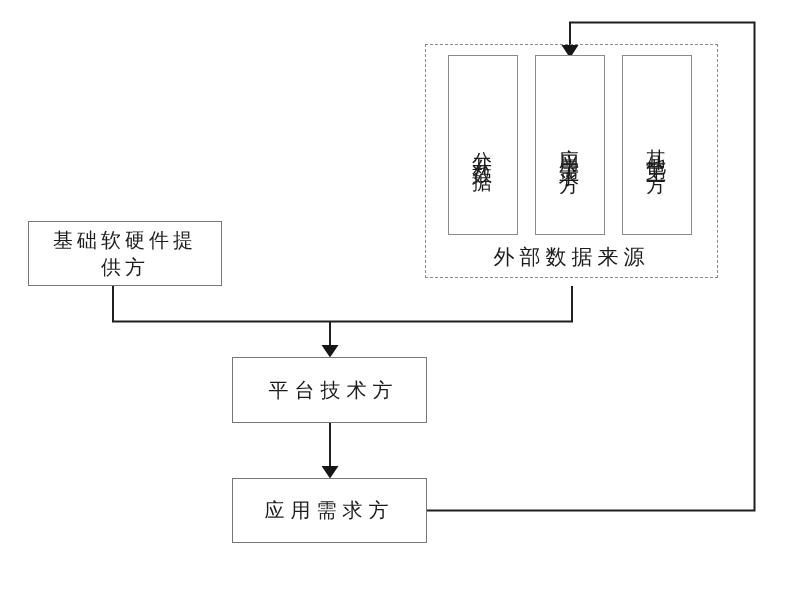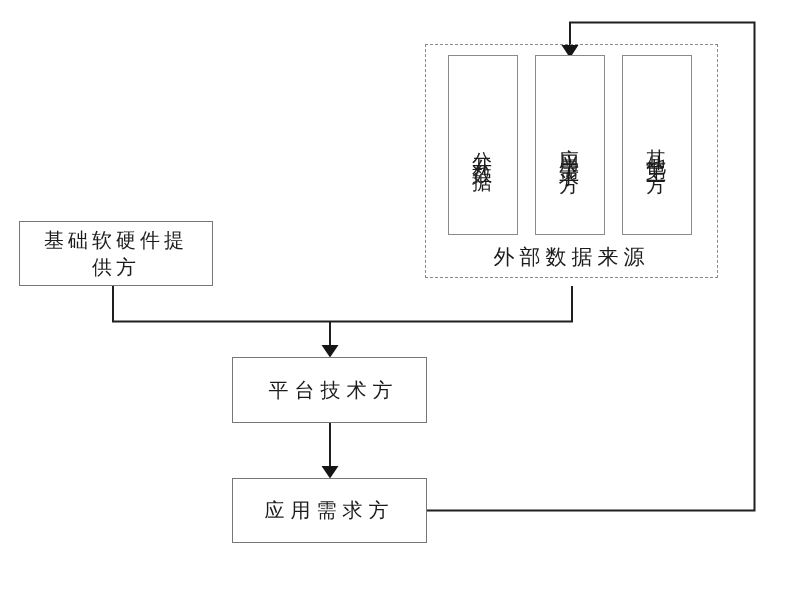--- a/index.html
+++ b/index.html
@@ -30,21 +30,21 @@
     display: flex;
     align-items: center;
     justify-content: center;
     text-align: center;
     z-index: 2;
     font-size: 20px;
     letter-spacing: 4px;
     line-height: 27px;
   }
   .node-infra {
-    left: 19px; top: 221px;
+    left: 28px; top: 221px;
     width: 194px; height: 65px;
     padding: 2px 20px;
   }
   .node-platform {
     left: 232px; top: 357px;
     width: 195px; height: 66px;
     letter-spacing: 6px;
     white-space: nowrap;
     padding-left: 8px;
   }

